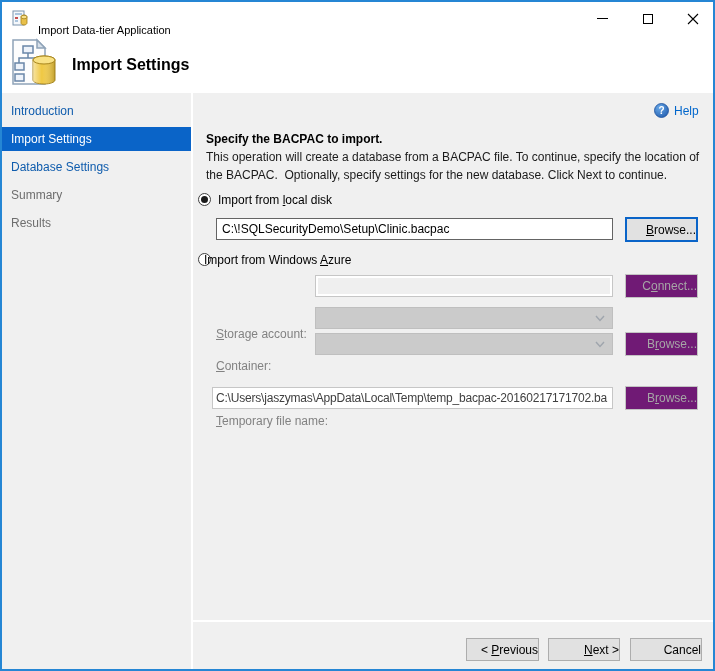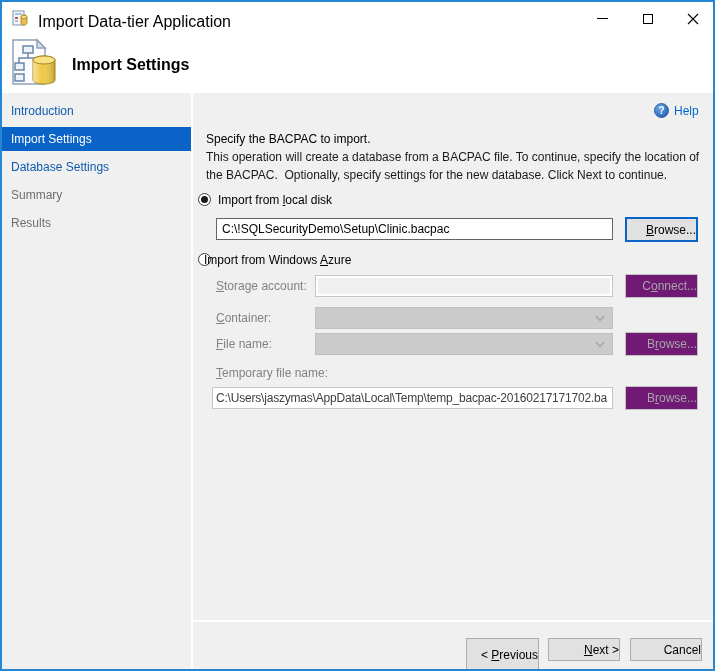--- a/index.html
+++ b/index.html
@@ -2,53 +2,53 @@
 <html><head>
 <meta charset="utf-8">
 <style>
   * { margin:0; padding:0; box-sizing:border-box; }
   html,body { width:715px; height:671px; }
   body { font-family:"Liberation Sans", sans-serif; font-size:12px; color:#000; }
   .window { position:absolute; left:0; top:0; width:715px; height:671px; background:#f0f0f0; overflow:hidden; }
   .winborder { position:absolute; inset:0; border:2px solid #2586d4; pointer-events:none; z-index:50; }
   .titlebar { position:absolute; left:2px; top:2px; right:2px; height:91px; background:#fff; }
   .tb-icon { position:absolute; left:10px; top:8px; width:17px; height:17px; }
-  .tb-title { position:absolute; left:36px; top:4px; height:32px; line-height:32px; font-size:16px; }
+  .tb-title { position:absolute; left:36px; top:12px; height:32px; line-height:32px; font-size:11px; }
   .tb-btn { position:absolute; top:2px; width:45px; height:29px; display:flex; align-items:center; justify-content:center; }
   .tb-min { left:578px; } .tb-max { left:623px; } .tb-close { left:668px; }
   .glyph-min { width:11px; height:1px; background:#000; }
   .glyph-max { width:10px; height:10px; border:1px solid #000; }
   .hdr-icon { position:absolute; left:9px; top:36px; }
   .hdr-title { position:absolute; left:70px; top:54px; font-size:16px; font-weight:bold; }
 
   .sidebar { position:absolute; left:2px; top:99px; width:189px; }
   .side-item { height:24px; line-height:24px; padding-left:9px; margin-bottom:4px; font-size:12px; }
   .side-link { color:#0f5cad; }
   .side-selected { background:#0a64c8; color:#fff; }
   .side-disabled { color:#6e6e6e; }
   .vdivider { position:absolute; left:191px; top:93px; width:2px; height:576px; background:#fff; }
 
   .help { position:absolute; left:654px; top:103px; display:flex; align-items:center; }
   .help-icon { width:15px; height:15px; margin-right:5px; }
   .help-label { color:#0066cc; font-size:12px; }
 
-  .heading { position:absolute; left:206px; top:132px; font-weight:normal; font-size:12px; }
+  .heading { position:absolute; left:206px; top:132px; font-weight:bold; font-size:12px; }
   .para { position:absolute; left:206px; font-size:12px; color:#1a1a1a; white-space:pre; }
   .para1 { top:150px; } .para2 { top:168px; }
 
   .radio { position:absolute; width:13px; height:13px; border:1px solid #404040; border-radius:50%; background:#fff; }
   .radio.checked::after { content:""; position:absolute; left:2px; top:2px; width:7px; height:7px; background:#1a1a1a; border-radius:50%; }
   .radio-label { position:absolute; font-size:12px; }
   .accel { text-decoration:underline; }
 
   .textbox { position:absolute; background:#fff; border:1px solid #646464; height:22px; line-height:20px; padding-left:5px; white-space:nowrap; overflow:hidden; font-size:12px; }
   .textbox-dis { position:absolute; background:#efefef; border:1px solid #c6c6c6; box-shadow:inset 0 0 0 2px #fff; height:22px; }
   .combo-dis { position:absolute; background:#cbcbcb; border:1px solid #bfbfbf; height:22px; }
   .combo-dis svg { position:absolute; right:7px; top:7px; }
-  .field-label { position:absolute; font-size:12px; color:#828282; height:22px; line-height:22px; }
+  .field-label { position:absolute; font-size:12px; color:#828282; height:22px; line-height:22px;margin-top:48px; }
 
   .btn { position:absolute; background:#e1e1e1; border:1px solid #adadad; display:flex; align-items:center; justify-content:flex-end; font-size:12px; color:#000; }
   .btn-focus { border:2px solid #0a64c8; }
   .btn-dis { background:#701a75; border:1px solid #c3c3c3; color:#a6a6a6; }
 
   .hdivider { position:absolute; left:193px; top:620px; width:520px; height:2px; background:#fff; }
 </style>
 </head>
 <body>
 
@@ -159,21 +159,21 @@
       <span><span>B</span><span class="accel">r</span><span>owse...</span></span>
     </div>
 
   <div class="field-label" style="left:216px; top:362px;"><span></span><span class="accel">T</span><span>emporary file name:</span></div>
   <div class="textbox" style="left:212px; top:387px; width:401px; border-color:#c6c6c6; color:#404040; padding-left:3px; letter-spacing:-0.2px;">C:\Users\jaszymas\AppData\Local\Temp\temp_bacpac-20160217171702.ba</div>
   <div class="btn btn-dis" style="left:625px; top:386px; width:73px; height:24px;">
       <span><span>B</span><span class="accel">r</span><span>owse...</span></span>
     </div>
 
   <div class="hdivider"></div>
-  <div class="btn" style="left:466px; top:638px; width:73px; height:34px;">
+  <div class="btn" style="left:466px; top:638px; width:73px; height:23px;">
       <span><span>&lt; </span><span class="accel">P</span><span>revious</span></span>
     </div>
   <div class="btn" style="left:548px; top:638px; width:72px; height:23px;">
       <span><span></span><span class="accel">N</span><span>ext &gt;</span></span>
     </div>
   <div class="btn" style="left:630px; top:638px; width:72px; height:23px;">Cancel</div>
 
   <div class="winborder"></div>
 </div>
 

